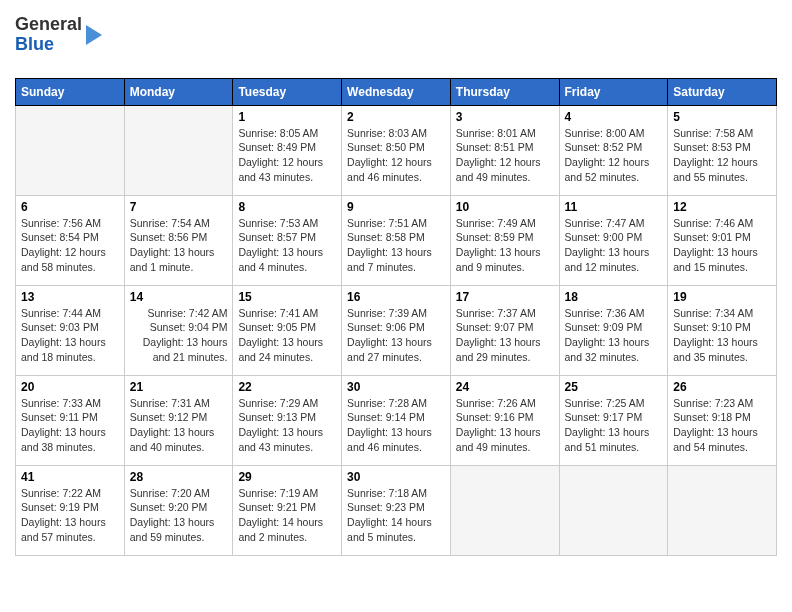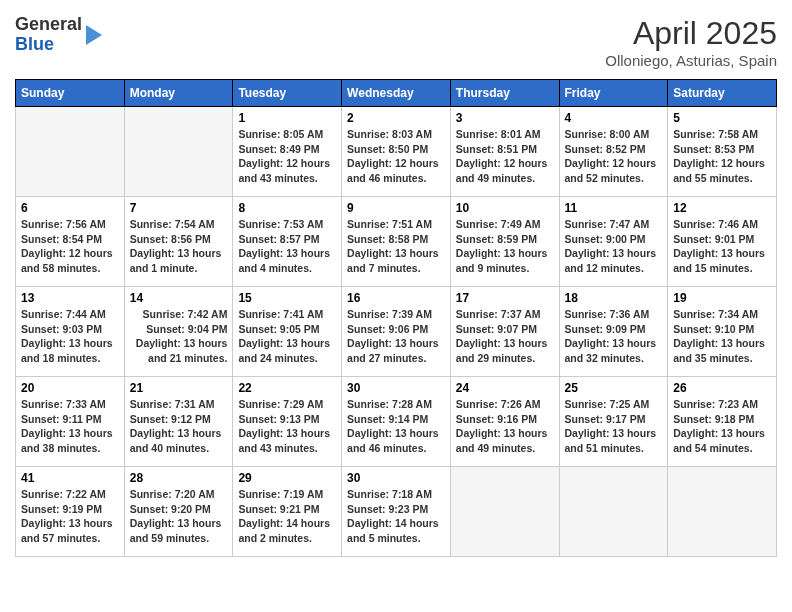--- a/index.html
+++ b/index.html
@@ -7,21 +7,21 @@
       font-family: Arial, sans-serif;
       background: #fff;
       width: 792px;
       min-height: 612px;
       padding: 15px;
     }
     .header {
       display: flex;
       justify-content: space-between;
       align-items: flex-start;
-      margin-bottom: 10px;
+      margin-bottom: 23px;
     }
     .logo {
       display: flex;
       align-items: center;
     }
     .logo-text {
       display: flex;
       flex-direction: column;
       font-size: 18px;
       font-weight: bold;
@@ -87,43 +87,38 @@
     .day-number {
       font-weight: bold;
       font-size: 12px;
       margin-bottom: 2px;
       display: block;
     }
     .day-info {
       color: #333;
       font-size: 10.5px;
       line-height: 1.4;
-      font-weight: bold;
     }
     .row-bg-light td {
       background-color: #f9f9f9;
     }
   </style>
 </head>
 <body>
 
 <div class="header">
   <div class="logo">
     <div class="logo-wrapper">
       <div class="logo-text">
         <span>General</span>
         <span class="logo-blue">Blue</span>
       </div>
       <div class="logo-arrow"></div>
     </div>
   </div>
-  <div class="title-block">
-    <div class="month-year">April 2025</div>
-    <div class="location">Olloniego, Asturias, Spain</div>
-  </div>
 </div>
 
 <table class="calendar">
   <thead>
     <tr>
     <th>Sunday</th>
         <th>Monday</th>
         <th>Tuesday</th>
         <th>Wednesday</th>
         <th>Thursday</th>

